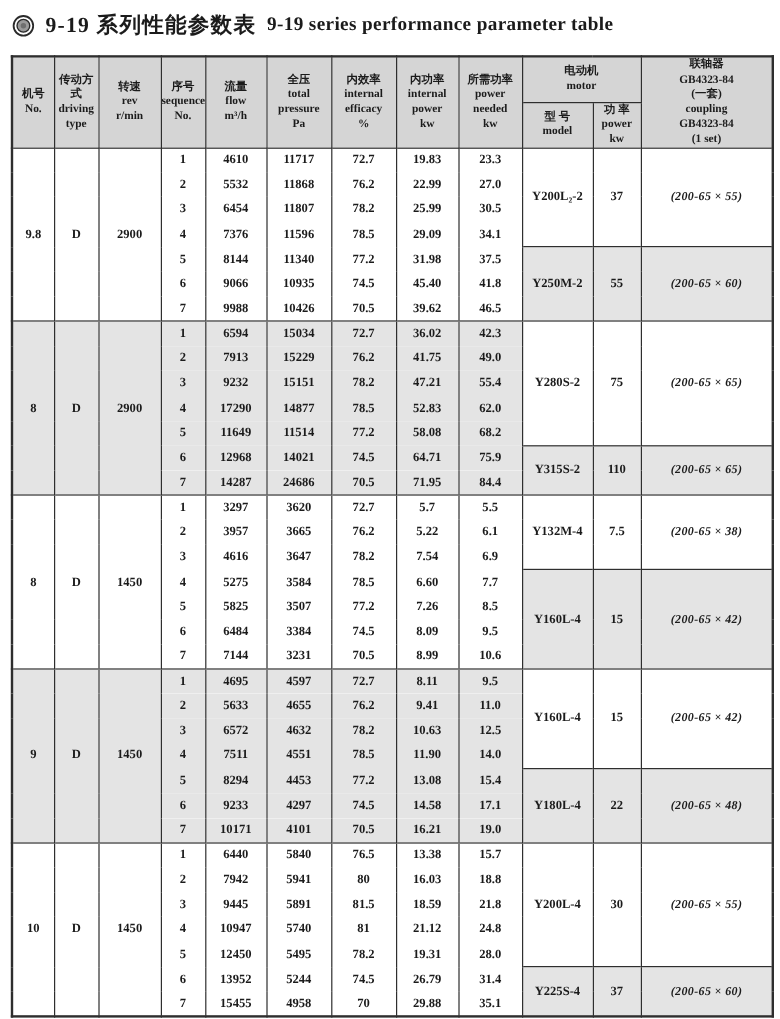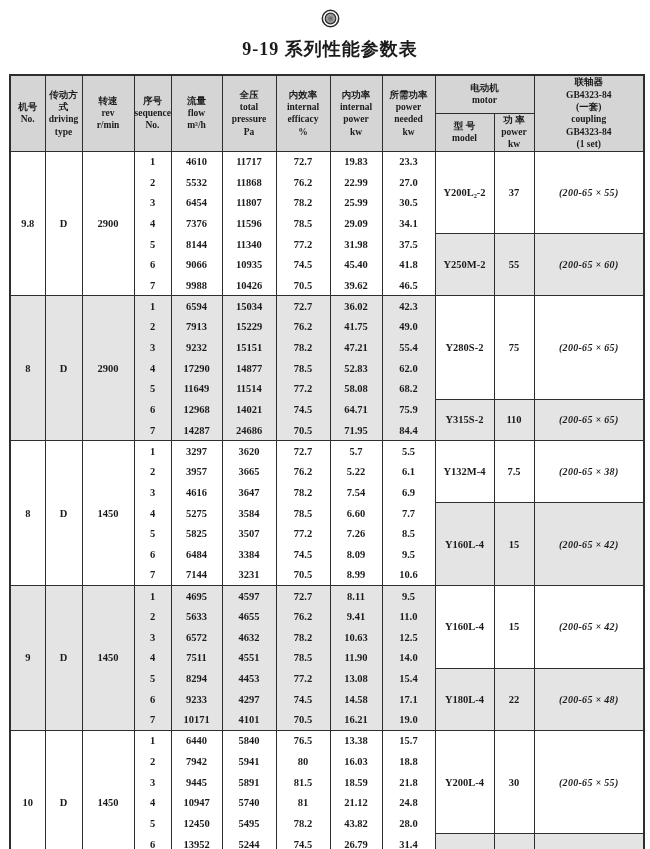--- a/index.html
+++ b/index.html
@@ -4,21 +4,21 @@
 <style>
   html,body { margin:0; padding:0; }
   body {
     width:650px; height:849px; background:#ffffff;
     font-family:"Liberation Serif", serif;
     color:#1b1b1b;
     overflow:hidden;
   }
   .title-row {
     display:flex; align-items:center; gap:9px;
-    padding:9px 0 0 10px; font-weight:bold;flex-direction:column;
+    padding:9px 0 0 10px; font-weight:bold;
   }
   .title-icon { width:19px; height:19px; flex:0 0 auto; }
   .title-zh { font-size:18px; letter-spacing:1px; }
   .title-en { font-size:16px; letter-spacing:0.3px; }
 
   table.perf {
     margin:13px 0 0 9px;
     width:634px;
     border-collapse:collapse;
     table-layout:fixed;
@@ -50,20 +50,21 @@
 
 <div class="title-row">
   <span class="title-icon">
     <svg viewBox="0 0 20 20" width="19" height="19" aria-hidden="true">
       <circle cx="10" cy="10" r="8.6" fill="#ffffff" stroke="#2b2b2b" stroke-width="1.6"></circle>
       <circle cx="10" cy="10" r="5.6" fill="#9a9a9a" stroke="#2b2b2b" stroke-width="1.2"></circle>
       <circle cx="10" cy="10" r="2.4" fill="#6f6f6f"></circle>
     </svg>
   </span>
   <span class="title-zh">9-19 系列性能参数表</span>
+  <span class="title-en">9-19 series performance parameter table</span>
 </div>
 
 <table class="perf">
   <colgroup>
     <col style="width:35px">
       <col style="width:37px">
       <col style="width:52px">
     <col style="width:37px">
       <col style="width:51px">
       <col style="width:54px">
@@ -420,21 +421,21 @@
         <td>5740</td>
         <td>81</td>
         <td>21.12</td>
         <td>24.8</td>
       </tr>
       <tr>
         <td>5</td>
         <td>12450</td>
         <td>5495</td>
         <td>78.2</td>
-        <td>43.82</td>
+        <td>19.31</td>
         <td>28.0</td>
       </tr>
       <tr>
         <td>6</td>
         <td>13952</td>
         <td>5244</td>
         <td>74.5</td>
         <td>26.79</td>
         <td>31.4</td>
         <td class="bt shaded" rowspan="2">Y225S-4</td>

